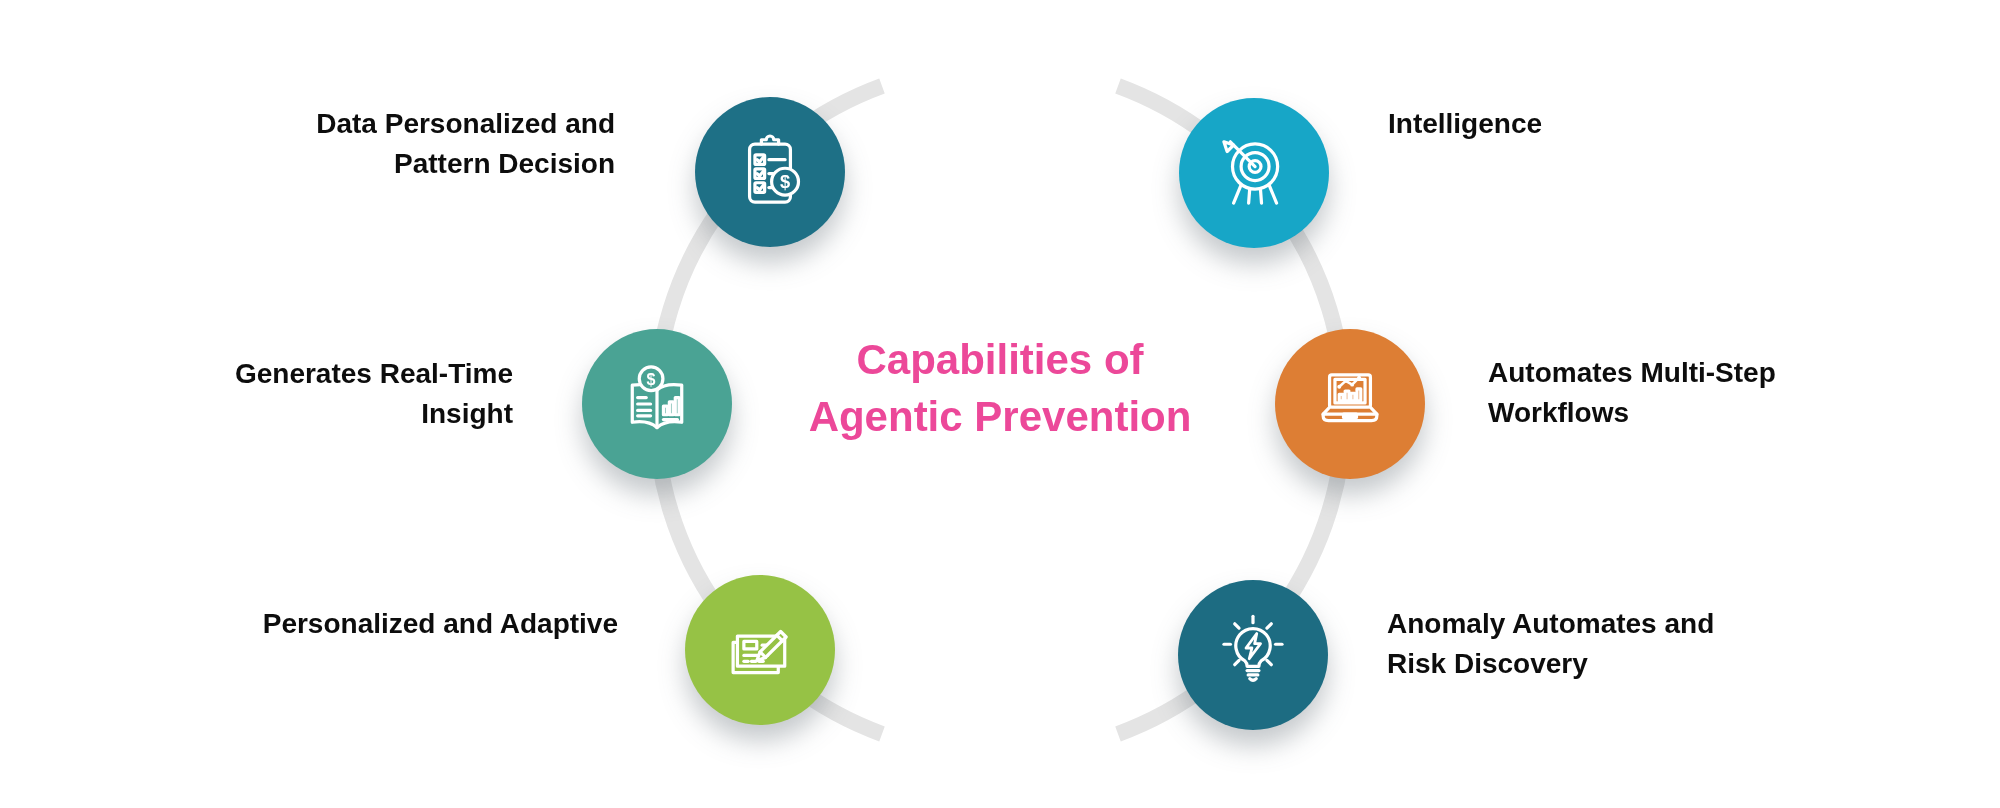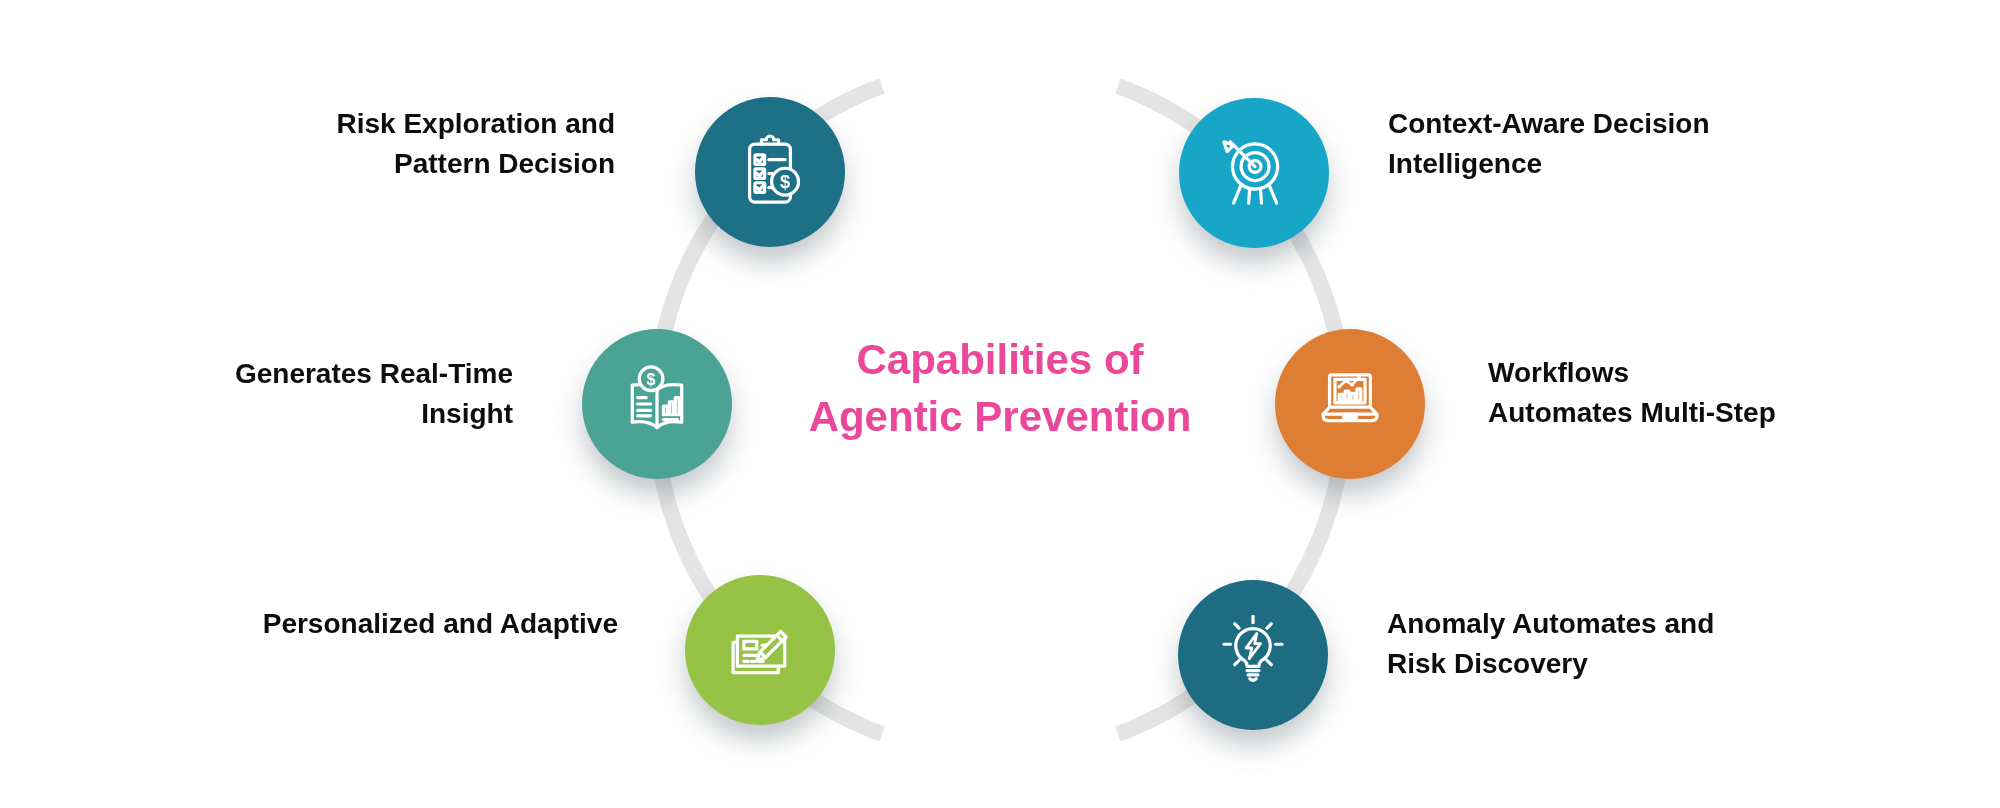--- a/index.html
+++ b/index.html
@@ -79,21 +79,21 @@
         <line x1="39" y1="41.5" x2="54" y2="41.5"></line>
         <rect x="26" y="50" width="9" height="9" rx="1"></rect>
         <path d="M28 54.5 l2.2 2.2 l4.2 -5"></path>
         <line x1="39" y1="54.5" x2="50" y2="54.5"></line>
         <circle cx="54" cy="49" r="12.5" fill="currentColor"></circle>
       </g>
       <text x="54" y="55" font-size="17" font-weight="bold" fill="#fff" text-anchor="middle" font-family="Liberation Sans, sans-serif">$</text>
     </svg>
   </div>
   <div class="label align-right l0">
-    <div>Risk Exploration and</div>
+    <div>Data Personalized and</div>
     <div>Pattern Decision</div>
   </div>
 
   <div class="node p1 c-green">
     <svg width="86" height="86" viewBox="0 0 80 80">
       <g fill="none" stroke="#fff" stroke-width="3" stroke-linecap="round" stroke-linejoin="round">
         <path d="M40 27 C35 22.5 27 21 17 22.5 V57 C27 55.5 35 57.5 40 62 C45 57.5 53 55.5 63 57 V22.5 C53 21 45 22.5 40 27 Z"></path>
         <line x1="40" y1="27" x2="40" y2="62"></line>
         <line x1="22" y1="34" x2="30" y2="34"></line>
         <line x1="22" y1="40" x2="34" y2="40"></line>
@@ -143,21 +143,20 @@
         <path d="M46 55 L47 68"></path>
         <circle cx="41" cy="34" r="21" fill="currentColor"></circle>
         <circle cx="41" cy="34" r="13"></circle>
         <circle cx="41" cy="34" r="5.5"></circle>
         <path d="M18 11 L41 34"></path>
         <path d="M21 14 L12 11 L15 20 Z"></path>
       </g>
     </svg>
   </div>
   <div class="label align-left l3">
-    <div>Context-Aware Decision</div>
     <div>Intelligence</div>
   </div>
 
   <div class="node p4 c-orange">
     <svg width="86" height="86" viewBox="0 0 80 80">
       <g fill="none" stroke="#fff" stroke-width="3" stroke-linecap="round" stroke-linejoin="round">
         <rect x="21" y="13" width="38" height="30" rx="2"></rect>
         <rect x="26" y="17" width="28" height="22"></rect>
         <rect x="30" y="31" width="3.5" height="6"></rect>
         <rect x="35.5" y="28" width="3.5" height="9"></rect>
@@ -171,22 +170,22 @@
       </g>
       <g fill="#fff" stroke="none">
         <circle cx="30" cy="24" r="1.8"></circle>
         <circle cx="36" cy="18.5" r="1.8"></circle>
         <circle cx="42" cy="22" r="1.8"></circle>
         <circle cx="48.5" cy="15.5" r="1.8"></circle>
       </g>
     </svg>
   </div>
   <div class="label align-left l4">
+    <div>Automates Multi-Step</div>
     <div>Workflows</div>
-    <div>Automates Multi-Step</div>
   </div>
 
   <div class="node p5 c-teal2">
     <svg width="86" height="86" viewBox="0 0 80 80">
       <g fill="none" stroke="#fff" stroke-width="3" stroke-linecap="round" stroke-linejoin="round">
         <line x1="40" y1="4" x2="40" y2="10"></line>
         <line x1="23" y1="11" x2="27" y2="15"></line>
         <line x1="57" y1="11" x2="53" y2="15"></line>
         <line x1="13" y1="30" x2="19" y2="30"></line>
         <line x1="67" y1="30" x2="61" y2="30"></line>

